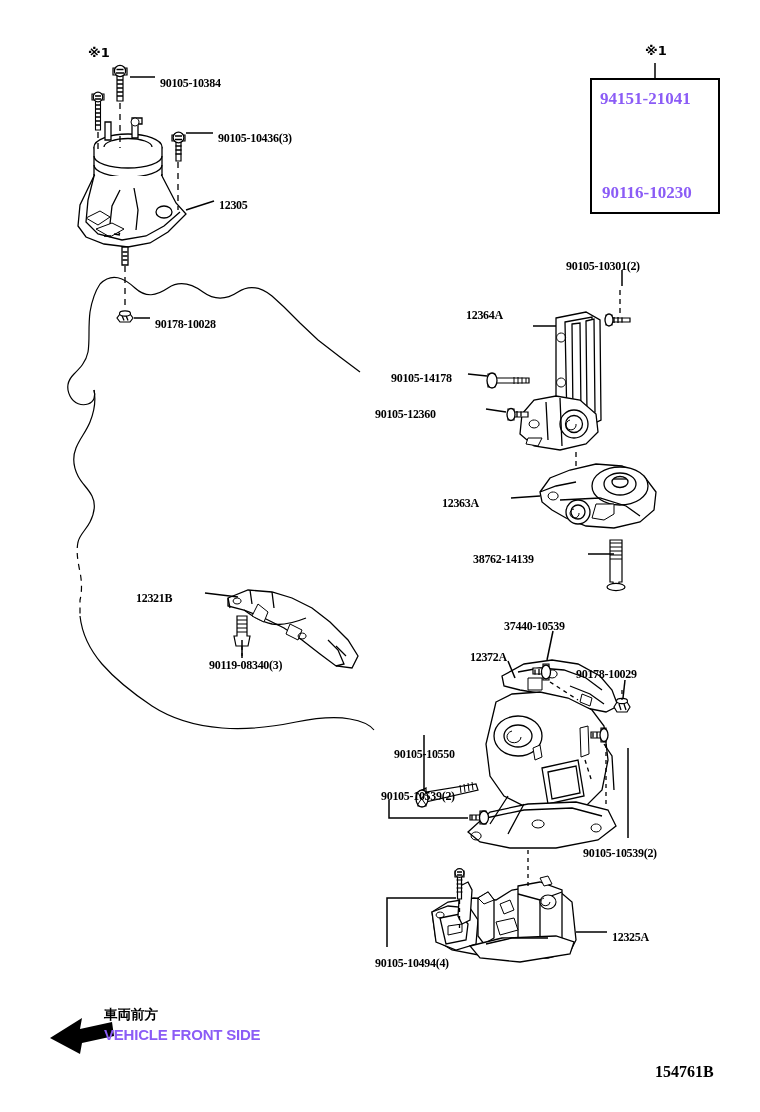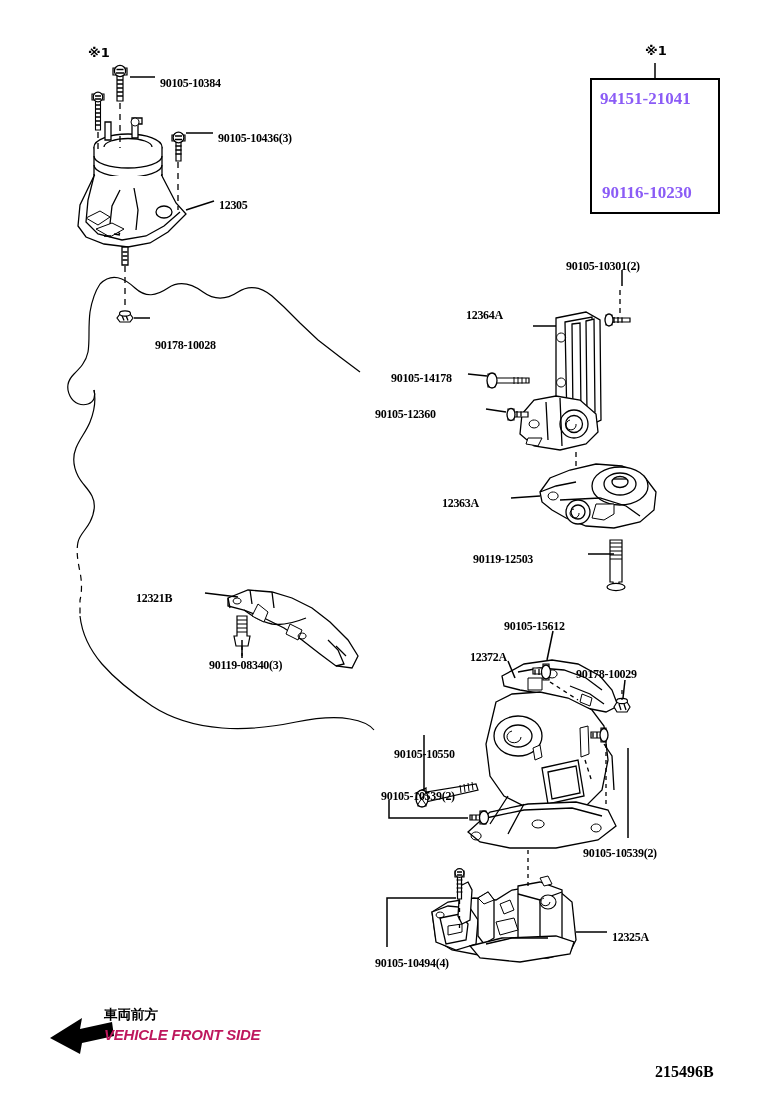--- a/index.html
+++ b/index.html
@@ -59,24 +59,23 @@
     color:#000;
     white-space:nowrap;
     line-height:1;
   }
   .enfront{
     position:absolute;
     font-family:"Liberation Sans", sans-serif;
     font-size:15px;
     font-weight:bold;
     letter-spacing:-0.2px;
-    color:#be185d;
+    color:#8b5cf6;
     white-space:nowrap;
     line-height:1;
-    font-style:italic;
   }
   .dno{
     position:absolute;
     font-family:"Liberation Serif", serif;
     font-size:16px;
     font-weight:bold;
     color:#000;
     white-space:nowrap;
   }
   svg{position:absolute;left:0;top:0;overflow:visible;}
@@ -426,36 +425,36 @@
   <div class="star" style="left:88px;  top:46px;">※1</div>
   <div class="star" style="left:645px; top:44px;">※1</div>
 
   <div id="inset"></div>
   <div class="boxlbl" style="left:600px; top:90px;">94151-21041</div>
   <div class="boxlbl" style="left:602px; top:176px;margin-top:8px;">90116-10230</div>
 
   <div class="lbl" style="left:160px; top:77px;">90105-10384</div>
   <div class="lbl" style="left:218px; top:132px;text-align:center;">90105-10436(3)</div>
   <div class="lbl" style="left:219px; top:199px;">12305</div>
-  <div class="lbl" style="left:155px; top:318px;margin-top:21px;">90178-10028</div>
+  <div class="lbl" style="left:155px; top:318px;">90178-10028</div>
   <div class="lbl" style="left:566px; top:260px;">90105-10301(2)</div>
   <div class="lbl" style="left:466px; top:309px;text-align:center;">12364A</div>
   <div class="lbl" style="left:355px; top:372px;margin-left:36px;">90105-14178</div>
   <div class="lbl" style="left:375px; top:408px;">90105-12360</div>
   <div class="lbl" style="left:442px; top:497px;">12363A</div>
-  <div class="lbl" style="left:473px; top:553px;">90119-12503</div>
+  <div class="lbl" style="left:473px; top:553px;">38762-14139</div>
   <div class="lbl" style="left:136px; top:592px;">12321B</div>
   <div class="lbl" style="left:193px; top:659px;margin-left:16px;">90119-08340(3)</div>
-  <div class="lbl" style="left:504px; top:620px;">90105-15612</div>
+  <div class="lbl" style="left:504px; top:620px;">37440-10539</div>
   <div class="lbl" style="left:470px; top:651px;">12372A</div>
   <div class="lbl" style="left:576px; top:668px;">90178-10029</div>
   <div class="lbl" style="left:394px; top:748px;">90105-10550</div>
   <div class="lbl" style="left:381px; top:790px;">90105-10539(2)</div>
   <div class="lbl" style="left:583px; top:847px;">90105-10539(2)</div>
   <div class="lbl" style="left:612px; top:931px;text-align:center;">12325A</div>
   <div class="lbl" style="left:375px; top:957px;">90105-10494(4)</div>
 
   <div class="jp" style="left:104px; top:1008px;">車両前方</div>
   <div class="enfront" style="left:104px; top:1027px;">VEHICLE FRONT SIDE</div>
 
-  <div class="dno" style="left:655px; top:1063px;">215496B</div>
+  <div class="dno" style="left:655px; top:1063px;">154761B</div>
 
 </div>
 
 </body></html>

